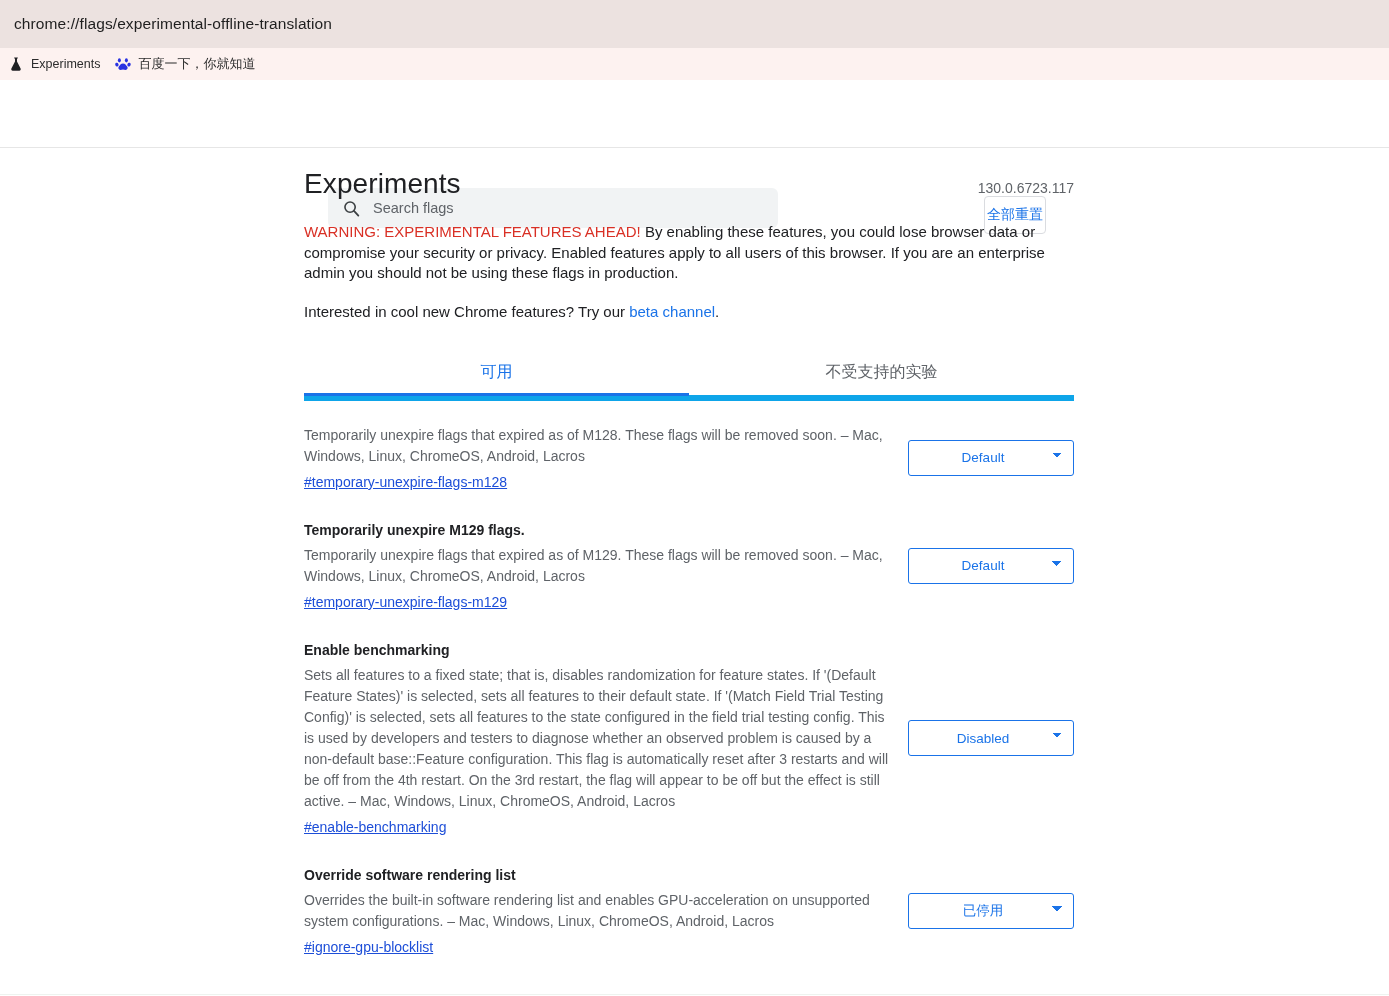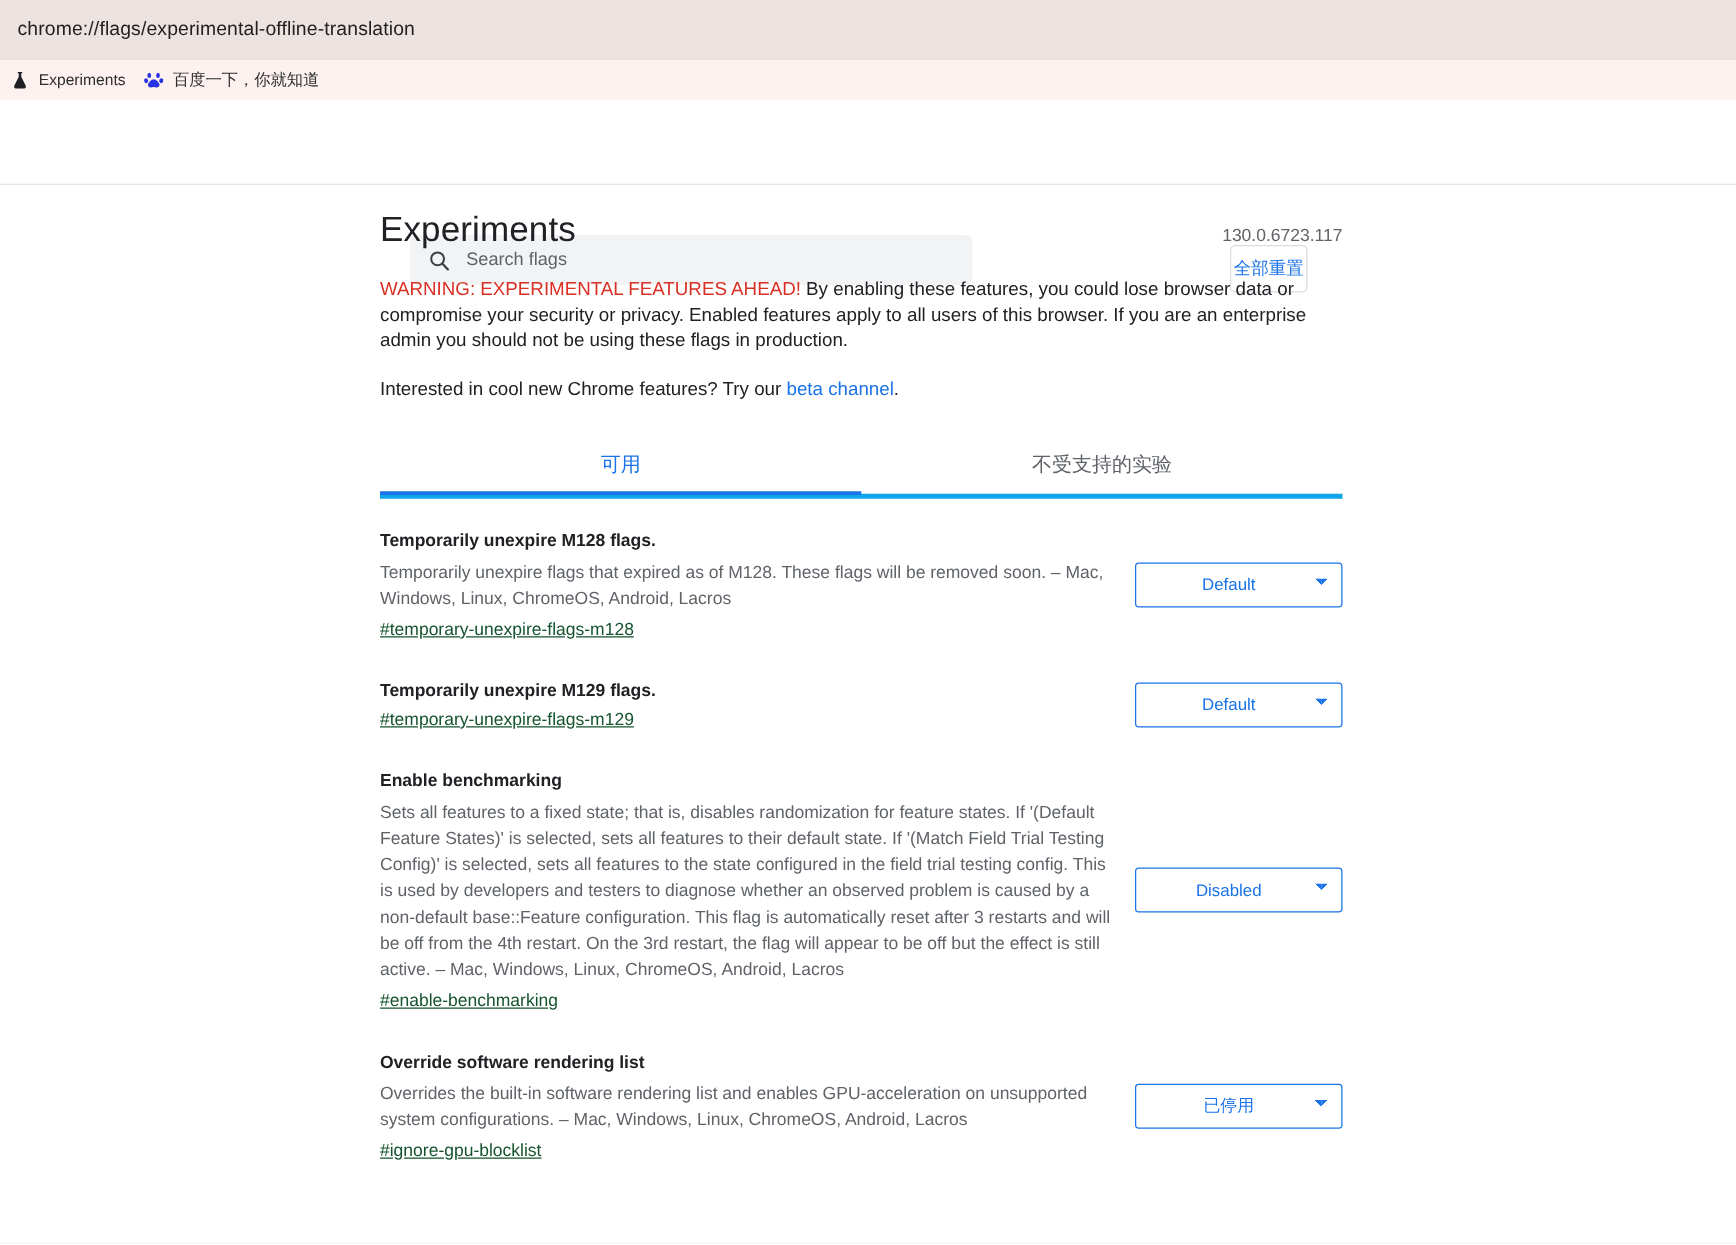--- a/index.html
+++ b/index.html
@@ -142,21 +142,21 @@
     line-height: 20px;
     color: #202124;
     margin-bottom: 30px;
   }
   .beta-link { color: #1a73e8; cursor: pointer; }
 
   
   .tabs {
     display: flex;
     width: 770px;
-    border-bottom: 4px solid #0ea5e9;
+    border-bottom: 6px solid #0ea5e9;
     position: relative;
   }
   .tab {
     flex: 1;
     text-align: center;
     padding: 10px 0 12px;
     font-size: 16px;
     color: #5f6368;
     cursor: pointer;
     position: relative;
@@ -187,21 +187,21 @@
     line-height: 18px;
   }
   .flag-desc {
     font-size: 14px;
     line-height: 21px;
     color: #5f6368;
     margin-bottom: 6px;
   }
   .flag-permalink {
     font-size: 14px;
-    color: #14532d;
+    color: #1d4ed8;
     text-decoration: underline;
     cursor: pointer;
     display: inline-block;
   }
   .flag-control {
     flex: 1;
     display: flex;
     justify-content: flex-end;
   }
   .flag-select {
@@ -297,34 +297,34 @@
 
     <div class="tabs">
       <div class="tab active">可用</div>
       <div class="tab">不受支持的实验</div>
     </div>
 
     <div class="flag-list">
 
       <div class="flag">
         <div class="flag-main">
-          <div class="flag-name">Temporarily unexpire M128 flags.</div>
           <div class="flag-desc">Temporarily unexpire flags that expired as of M128. These flags will be removed soon. – Mac, Windows, Linux, ChromeOS, Android, Lacros</div>
           <a class="flag-permalink">#temporary-unexpire-flags-m128</a>
         </div>
         <div class="flag-control">
           <select class="flag-select">
             <option>Default</option>
           </select>
         </div>
       </div>
 
       <div class="flag">
         <div class="flag-main">
           <div class="flag-name">Temporarily unexpire M129 flags.</div>
+          <div class="flag-desc">Temporarily unexpire flags that expired as of M129. These flags will be removed soon. – Mac, Windows, Linux, ChromeOS, Android, Lacros</div>
           <a class="flag-permalink">#temporary-unexpire-flags-m129</a>
         </div>
         <div class="flag-control">
           <select class="flag-select">
             <option>Default</option>
           </select>
         </div>
       </div>
 
       <div class="flag">

